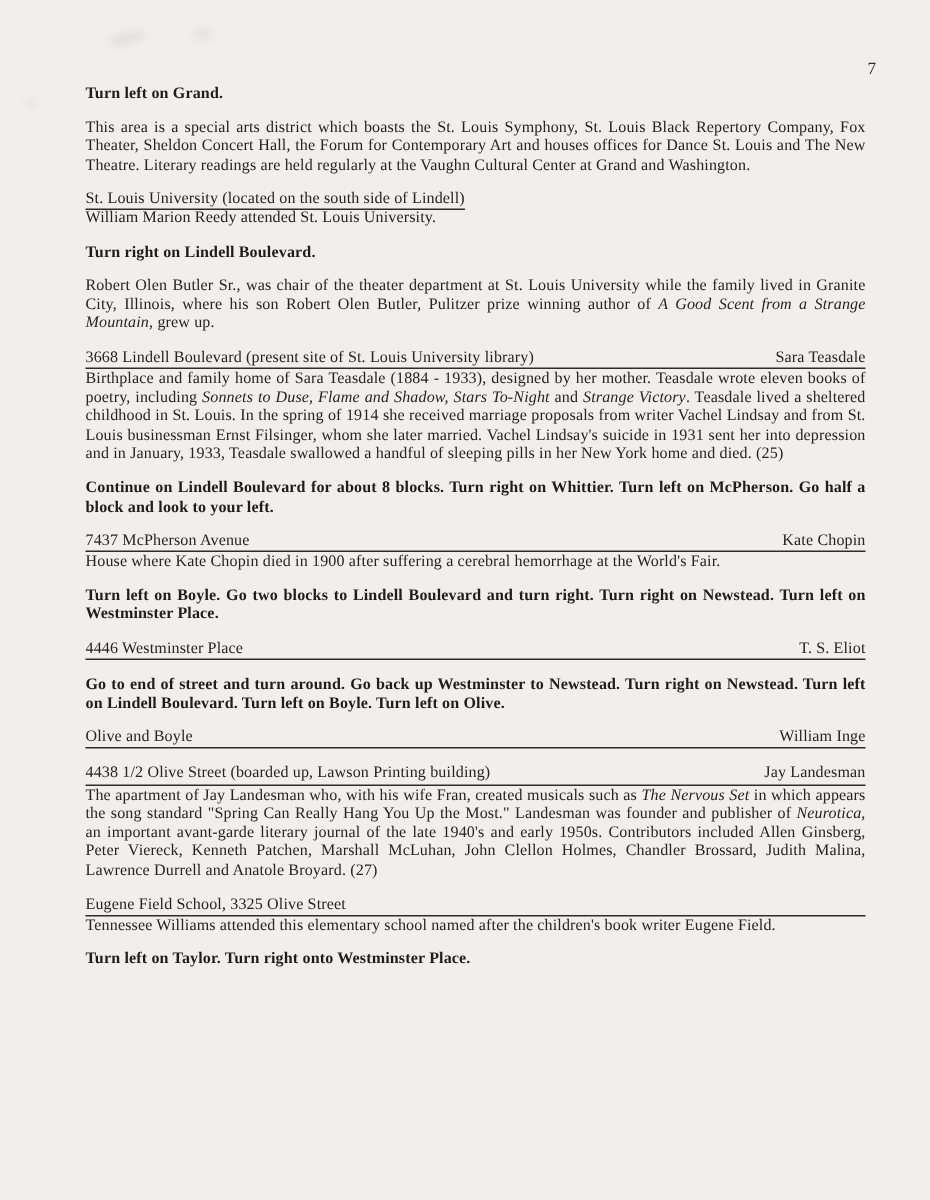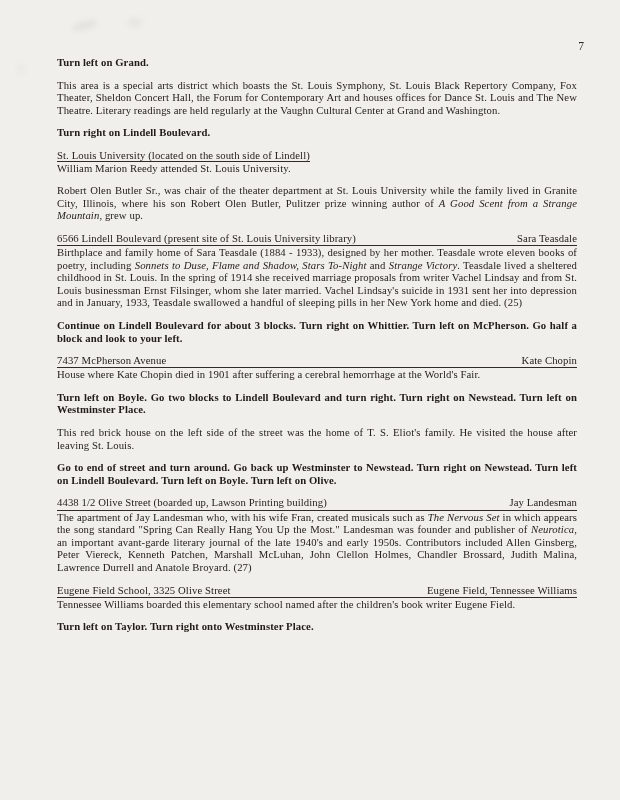--- a/index.html
+++ b/index.html
@@ -79,57 +79,63 @@
 <body>
 
 <div class="page">
   <div class="smudge s1"></div>
   <div class="smudge s2"></div>
   <div class="smudge s3"></div>
   <div class="page-number">7</div>
   <div class="content">
       <div class="block direction"><span>Turn left on Grand.</span></div>
       <div class="block paragraph"><span>This area is a special arts district which boasts the St. Louis Symphony, St. Louis Black Repertory Company, Fox Theater, Sheldon Concert Hall, the Forum for Contemporary Art and houses offices for Dance St. Louis and The New Theatre. Literary readings are held regularly at the Vaughn Cultural Center at Grand and Washington.</span></div>
-      <div class="block direction"><span>Turn right on Lindell Boulevard.</span></div>
       <div class="block entry">
         <div class="entry-head noname"><span class="h-left">St. Louis University (located on the south side of Lindell)</span></div>
         <div class="entry-body"><span>William Marion Reedy attended St. Louis University.</span></div>
       </div>
+      <div class="block direction"><span>Turn right on Lindell Boulevard.</span></div>
       <div class="block paragraph"><span>Robert Olen Butler Sr., was chair of the theater department at St. Louis University while the family lived in Granite City, Illinois, where his son Robert Olen Butler, Pulitzer prize winning author of </span><span class="it">A Good Scent from a Strange Mountain</span><span>, grew up.</span></div>
       <div class="block entry">
         <div class="entry-head">
-          <span class="h-left">6566 Lindell Boulevard (present site of St. Louis University library)</span>
+          <span class="h-left">3668 Lindell Boulevard (present site of St. Louis University library)</span>
           <span class="h-right">Sara Teasdale</span>
         </div>
         <div class="entry-body"><span>Birthplace and family home of Sara Teasdale (1884 - 1933), designed by her mother. Teasdale wrote eleven books of poetry, including </span><span class="it">Sonnets to Duse, Flame and Shadow, Stars To-Night</span><span> and </span><span class="it">Strange Victory</span><span>. Teasdale lived a sheltered childhood in St. Louis. In the spring of 1914 she received marriage proposals from writer Vachel Lindsay and from St. Louis businessman Ernst Filsinger, whom she later married. Vachel Lindsay's suicide in 1931 sent her into depression and in January, 1933, Teasdale swallowed a handful of sleeping pills in her New York home and died. (25)</span></div>
       </div>
-      <div class="block direction"><span>Continue on Lindell Boulevard for about 3 blocks. Turn right on Whittier. Turn left on McPherson. Go half a block and look to your left.</span></div>
+      <div class="block direction"><span>Continue on Lindell Boulevard for about 8 blocks. Turn right on Whittier. Turn left on McPherson. Go half a block and look to your left.</span></div>
       <div class="block entry">
         <div class="entry-head">
           <span class="h-left">7437 McPherson Avenue</span>
           <span class="h-right">Kate Chopin</span>
         </div>
-        <div class="entry-body"><span>House where Kate Chopin died in 1901 after suffering a cerebral hemorrhage at the World's Fair.</span></div>
+        <div class="entry-body"><span>House where Kate Chopin died in 1900 after suffering a cerebral hemorrhage at the World's Fair.</span></div>
       </div>
       <div class="block direction"><span>Turn left on Boyle. Go two blocks to Lindell Boulevard and turn right. Turn right on Newstead. Turn left on Westminster Place.</span></div>
       <div class="block entry">
-        <div class="entry-body"><span>This red brick house on the left side of the street was the home of T. S. Eliot's family. He visited the house after leaving St. Louis.</span></div>
+        <div class="entry-head">
+          <span class="h-left">4446 Westminster Place</span>
+          <span class="h-right">T. S. Eliot</span>
+        </div>
       </div>
       <div class="block direction"><span>Go to end of street and turn around. Go back up Westminster to Newstead. Turn right on Newstead. Turn left on Lindell Boulevard. Turn left on Boyle. Turn left on Olive.</span></div>
       <div class="block entry">
+        <div class="entry-head">
+          <span class="h-left">Olive and Boyle</span>
+          <span class="h-right">William Inge</span>
+        </div>
       </div>
       <div class="block entry">
         <div class="entry-head">
           <span class="h-left">4438 1/2 Olive Street (boarded up, Lawson Printing building)</span>
           <span class="h-right">Jay Landesman</span>
         </div>
         <div class="entry-body"><span>The apartment of Jay Landesman who, with his wife Fran, created musicals such as </span><span class="it">The Nervous Set</span><span> in which appears the song standard "Spring Can Really Hang You Up the Most." Landesman was founder and publisher of </span><span class="it">Neurotica</span><span>, an important avant-garde literary journal of the late 1940's and early 1950s. Contributors included Allen Ginsberg, Peter Viereck, Kenneth Patchen, Marshall McLuhan, John Clellon Holmes, Chandler Brossard, Judith Malina, Lawrence Durrell and Anatole Broyard. (27)</span></div>
       </div>
       <div class="block entry">
         <div class="entry-head">
           <span class="h-left">Eugene Field School, 3325 Olive Street</span>
-          <span class="h-right">Eugene Field, Tennessee Williams</span>
         </div>
-        <div class="entry-body"><span>Tennessee Williams boarded this elementary school named after the children's book writer Eugene Field.</span></div>
+        <div class="entry-body"><span>Tennessee Williams attended this elementary school named after the children's book writer Eugene Field.</span></div>
       </div>
       <div class="block direction"><span>Turn left on Taylor. Turn right onto Westminster Place.</span></div>
     </div>
 </div>
 
 </body></html>

